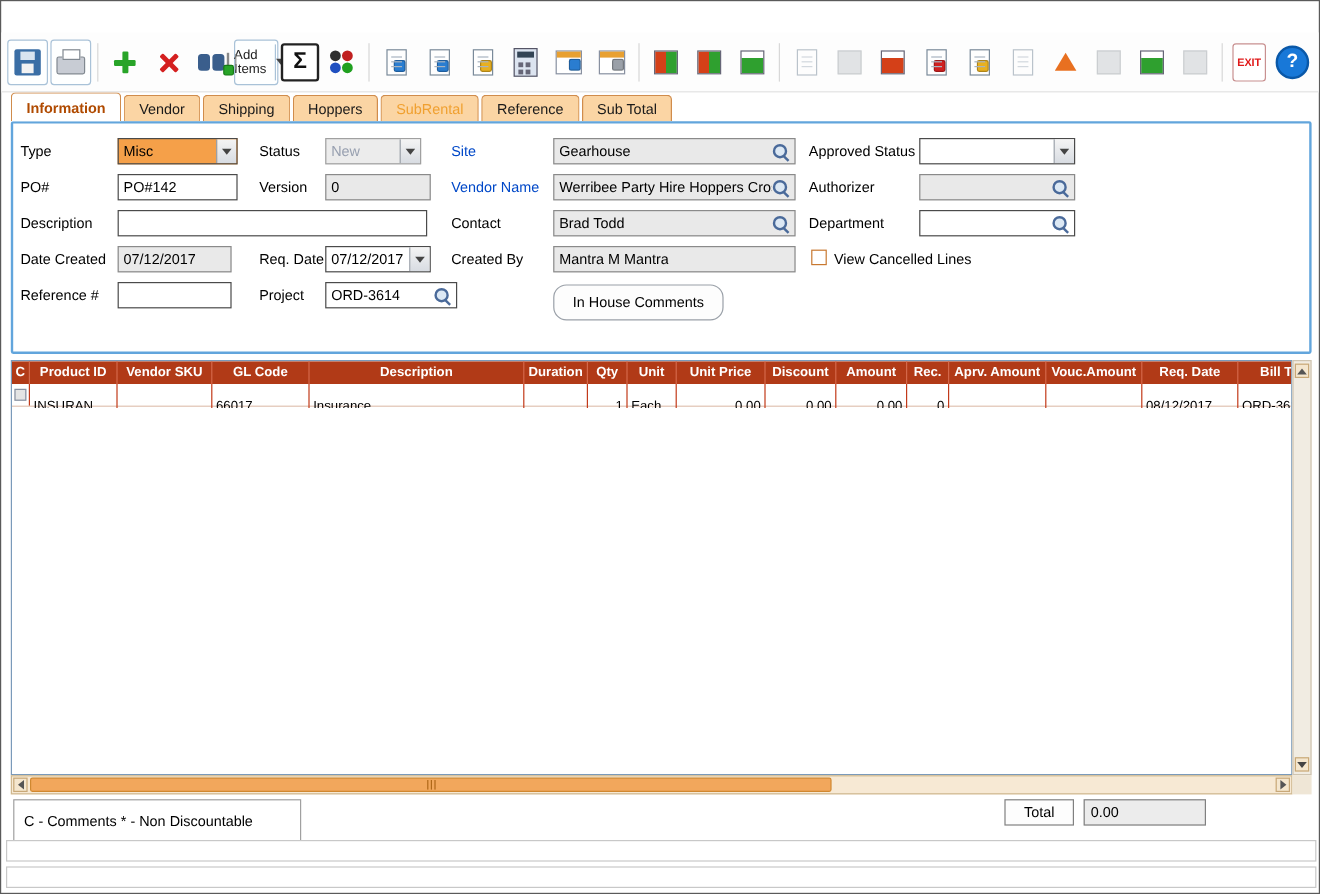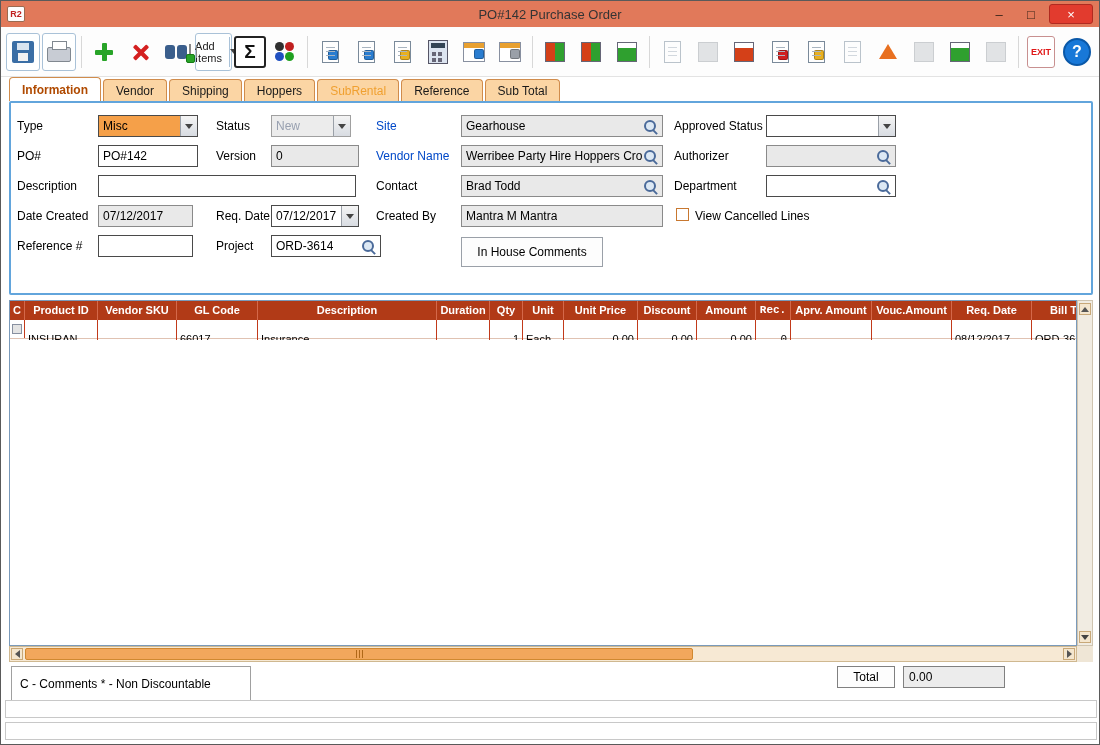--- a/index.html
+++ b/index.html
@@ -84,64 +84,53 @@
   .combo{padding:0;}
   .combo .val{padding-left:4px;flex:1;overflow:hidden;}
   .combo.misc{background:#f5a049;}
   .combo.disabled{background:#ececec;border-color:#a0a0a0;}
   .combo.disabled .val{color:#98a0b0;}
   .arrowbox{width:17px;height:100%;background:linear-gradient(180deg,#f4f4f4,#d8dce2);border-left:1px solid #9aa0a8;display:flex;align-items:center;justify-content:center;flex:none;}
   .mag{width:15px;height:15px;position:relative;flex:none;margin-left:auto;}
   .mag::before{content:"";position:absolute;top:1px;left:1px;width:8px;height:8px;border:2px solid #4a6a9a;border-radius:50%;background:#dce8f4;}
   .mag::after{content:"";position:absolute;bottom:1px;right:0px;width:6px;height:2px;background:#4a6a9a;transform:rotate(45deg);}
   .chk{position:absolute;width:13px;height:13px;border:1px solid #c87830;background:#fff;}
-  .ihcbtn{position:absolute;left:450px;top:134px;width:142px;height:30px;border:1px solid #9aa0a8;background:#fdfdfd;border-radius:0;font-size:12px;display:flex;align-items:center;justify-content:center;}
+  .ihcbtn{position:absolute;left:450px;top:134px;width:142px;height:30px;border:1px solid #9aa0a8;background:#fdfdfd;border-radius:11px;font-size:12px;display:flex;align-items:center;justify-content:center;}
 
   
   .gridwrap{position:absolute;left:8px;top:299px;width:1084px;height:362px;}
   .gridbody{position:absolute;left:0;top:0;right:16px;bottom:16px;background:#fff;border:1px solid #7a9aba;overflow:hidden;}
   .ghead{display:flex;background:#b13a17;height:19px;}
   .ghead .gc{color:#fff;font-weight:bold;font-size:11px;line-height:19px;text-align:center;border-right:1px solid #d4684a;overflow:hidden;white-space:nowrap;flex:none;}
   .grow{display:flex;height:19px;border-bottom:1px solid #e0c2b2;}
   .grow .gc{font-size:11px;line-height:18px;border-right:1px solid #c23a1a;overflow:hidden;white-space:nowrap;flex:none;padding:10px 3px;}
   .gc.rt{text-align:right;}
   .gc0{width:15px;padding:0!important;display:flex;align-items:center;justify-content:center;}
   .gc1{width:73px;}.gc2{width:79px;}.gc3{width:81px;}.gc4{width:179px;}.gc5{width:53px;}
   .gc6{width:33px;}.gc7{width:41px;}.gc8{width:74px;}.gc9{width:59px;}.gc10{width:59px;}
-  .gc11{width:35px;font-family:Liberation Mono, monospace;}.gc12{width:81px;}.gc13{width:80px;}.gc14{width:80px;}.gc15{width:70px;}
+  .gc11{width:35px;}.gc12{width:81px;}.gc13{width:80px;}.gc14{width:80px;}.gc15{width:70px;}
   .rowchk{width:10px;height:10px;border:1px solid #8890a0;background:#e4e4e4;}
   .vscroll{position:absolute;right:0;top:0;width:16px;bottom:16px;background:#f1ece2;border:1px solid #cfc4b0;display:flex;flex-direction:column;justify-content:space-between;align-items:center;padding:2px 0;}
   .sarrow{width:12px;height:12px;background:#f4e6ce;border:1px solid #c8a878;display:flex;align-items:center;justify-content:center;flex:none;}
   .hscroll{position:absolute;left:0;bottom:0;right:16px;height:16px;background:#f7e9d4;border:1px solid #cfb890;display:flex;align-items:center;padding:1px;}
   .hthumb{height:12px;width:668px;background:#f2a75c;border:1px solid #d08830;border-radius:2px;margin-left:2px;display:flex;align-items:center;justify-content:center;gap:2px;}
   .hthumb i{width:1px;height:8px;background:#b06818;}
   .scorner{position:absolute;right:0;bottom:0;width:16px;height:16px;background:#efe6d6;}
 
   
   .legend{position:absolute;left:10px;top:665px;width:240px;height:36px;border:1px solid #a0a0a0;background:#fff;font-size:12px;display:flex;align-items:center;padding:0 8px;}
   .totallbl{position:absolute;left:836px;top:665px;width:58px;height:22px;border:1px solid #808080;background:#fdfdfd;font-size:12px;display:flex;align-items:center;justify-content:center;}
   .totalval{position:absolute;left:902px;top:665px;width:102px;height:22px;border:1px solid #808080;background:#ececec;font-size:12px;display:flex;align-items:center;padding:0 5px;}
   .strip{position:absolute;left:4px;width:1092px;height:18px;border:1px solid #c8c8c8;background:#fff;}
 </style>
 </head>
 <body>
 
 <div class="window">
 
-  <div class="titlebar">
-    <div class="appicon">
-        <span>R2</span>
-      </div>
-    <div class="title">PO#142 Purchase Order</div>
-    <div class="wctrl">
-      <div class="wbtn">–</div>
-      <div class="wbtn">□</div>
-      <div class="wbtn close">×</div>
-    </div>
-  </div>
 
   <div class="toolbar">
     <div class="tbtn framed">
         <span class="i-floppy"></span>
       </div>
     <div class="tbtn framed">
         <span class="i-printer"></span>
       </div>
     <div class="tsep"></div>
     <div class="tbtn">

